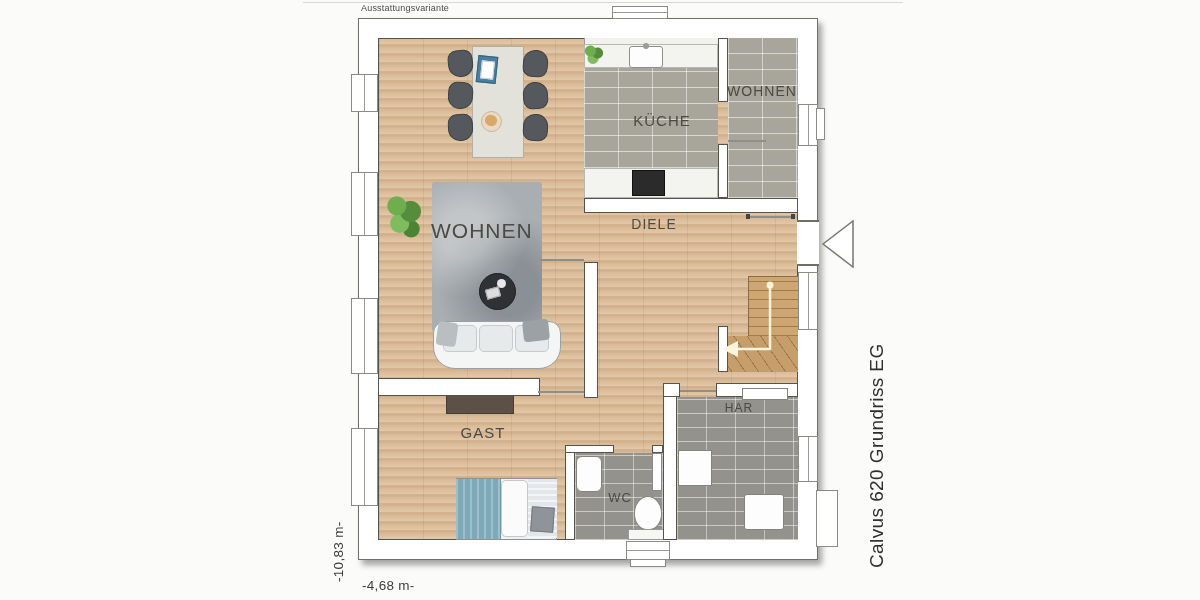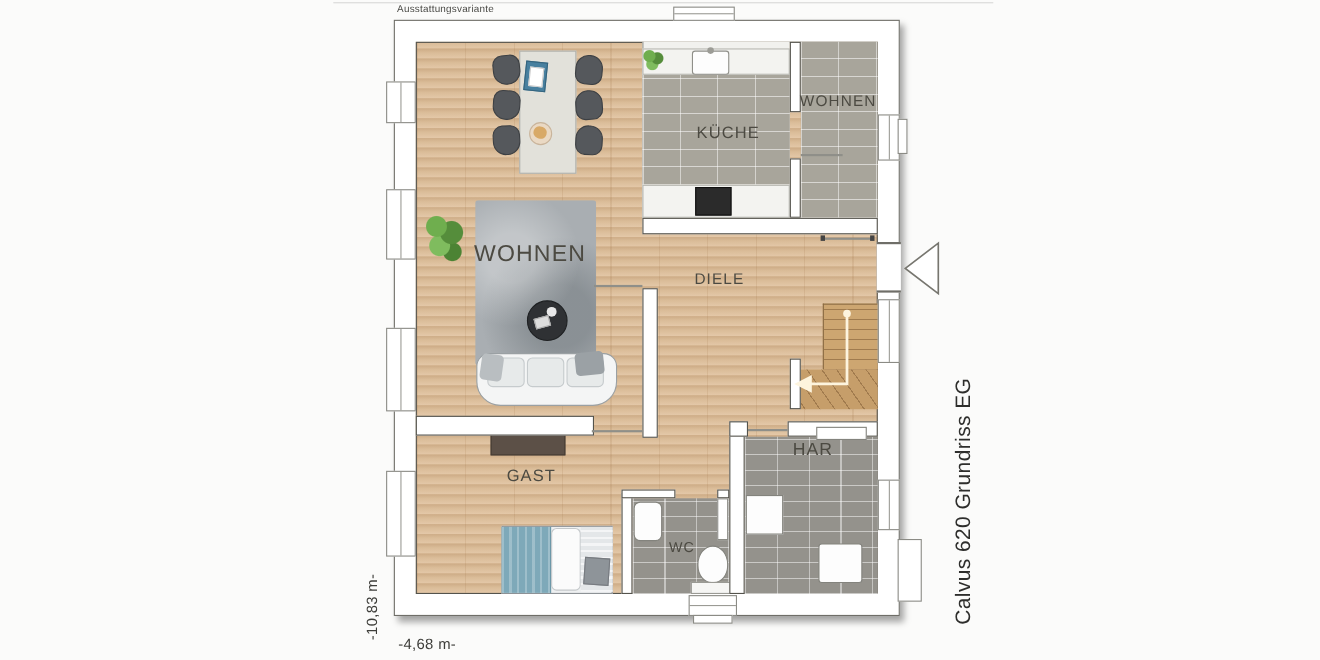--- a/index.html
+++ b/index.html
@@ -156,23 +156,23 @@
 
   <svg class="a" style="left:0;top:0;width:1200px;height:600px;z-index:6;" viewBox="0 0 1200 600">
     <polygon points="823,244 853,221 853,267" fill="#ffffff" stroke="#77766f" stroke-width="1.5"></polygon>
     <polyline points="770,288 770,349 737,349" fill="none" stroke="#fdf4de" stroke-width="2.5"></polyline>
     <polygon points="738,341 722,349 738,357" fill="#fdf4de"></polygon>
     <circle cx="770" cy="285" r="3.5" fill="#fdf4de"></circle>
   </svg>
 
   <div class="a lbl" style="left:612px;top:112px;width:100px;font-size:15px;z-index:7;">KÜCHE</div>
   <div class="a lbl" style="left:712px;top:83px;width:100px;font-size:14px;z-index:7;">WOHNEN</div>
-  <div class="a lbl" style="left:604px;top:216px;width:100px;font-size:14px;z-index:7;margin-top:29px;">DIELE</div>
+  <div class="a lbl" style="left:604px;top:216px;width:100px;font-size:14px;z-index:7;">DIELE</div>
   <div class="a lbl" style="left:431px;top:219px;width:100px;font-size:21px;z-index:7;">WOHNEN</div>
   <div class="a lbl" style="left:433px;top:424px;width:100px;font-size:15px;z-index:7;">GAST</div>
   <div class="a lbl" style="left:590px;top:490px;width:60px;font-size:13px;z-index:7;">WC</div>
-  <div class="a lbl" style="left:689px;top:401px;width:100px;font-size:16px;z-index:7;">HAR</div>
+  <div class="a lbl" style="left:689px;top:401px;width:100px;font-size:12px;z-index:7;">HAR</div>
 
   <div class="a lbl vtext" style="left:331px;top:582px;font-size:13.5px;letter-spacing:0.3px;color:#3e3e3a;z-index:7;">-10,83 m-</div>
   <div class="a lbl" style="left:362px;top:578px;font-size:13.5px;letter-spacing:0.3px;color:#3e3e3a;text-align:left;z-index:7;">-4,68 m-</div>
   <div class="a lbl vtext" style="left:866px;top:568px;font-size:19px;letter-spacing:0.4px;color:#2e2e2c;z-index:7;">Calvus 620 Grundriss EG</div>
 
 </div>
 
 </body></html>

